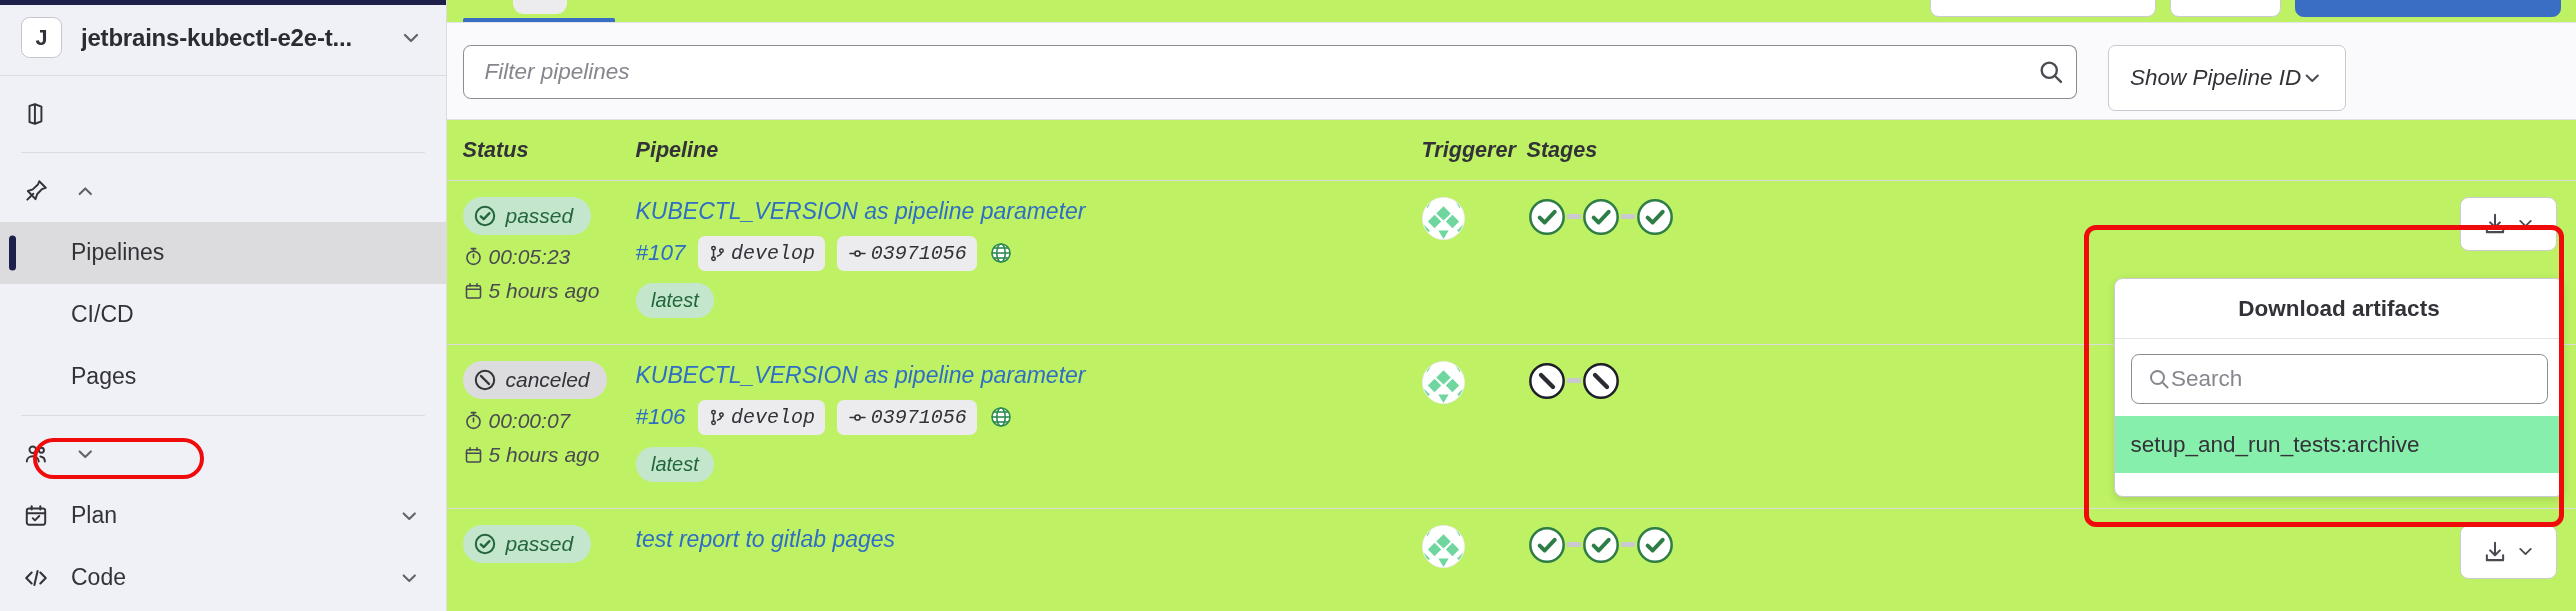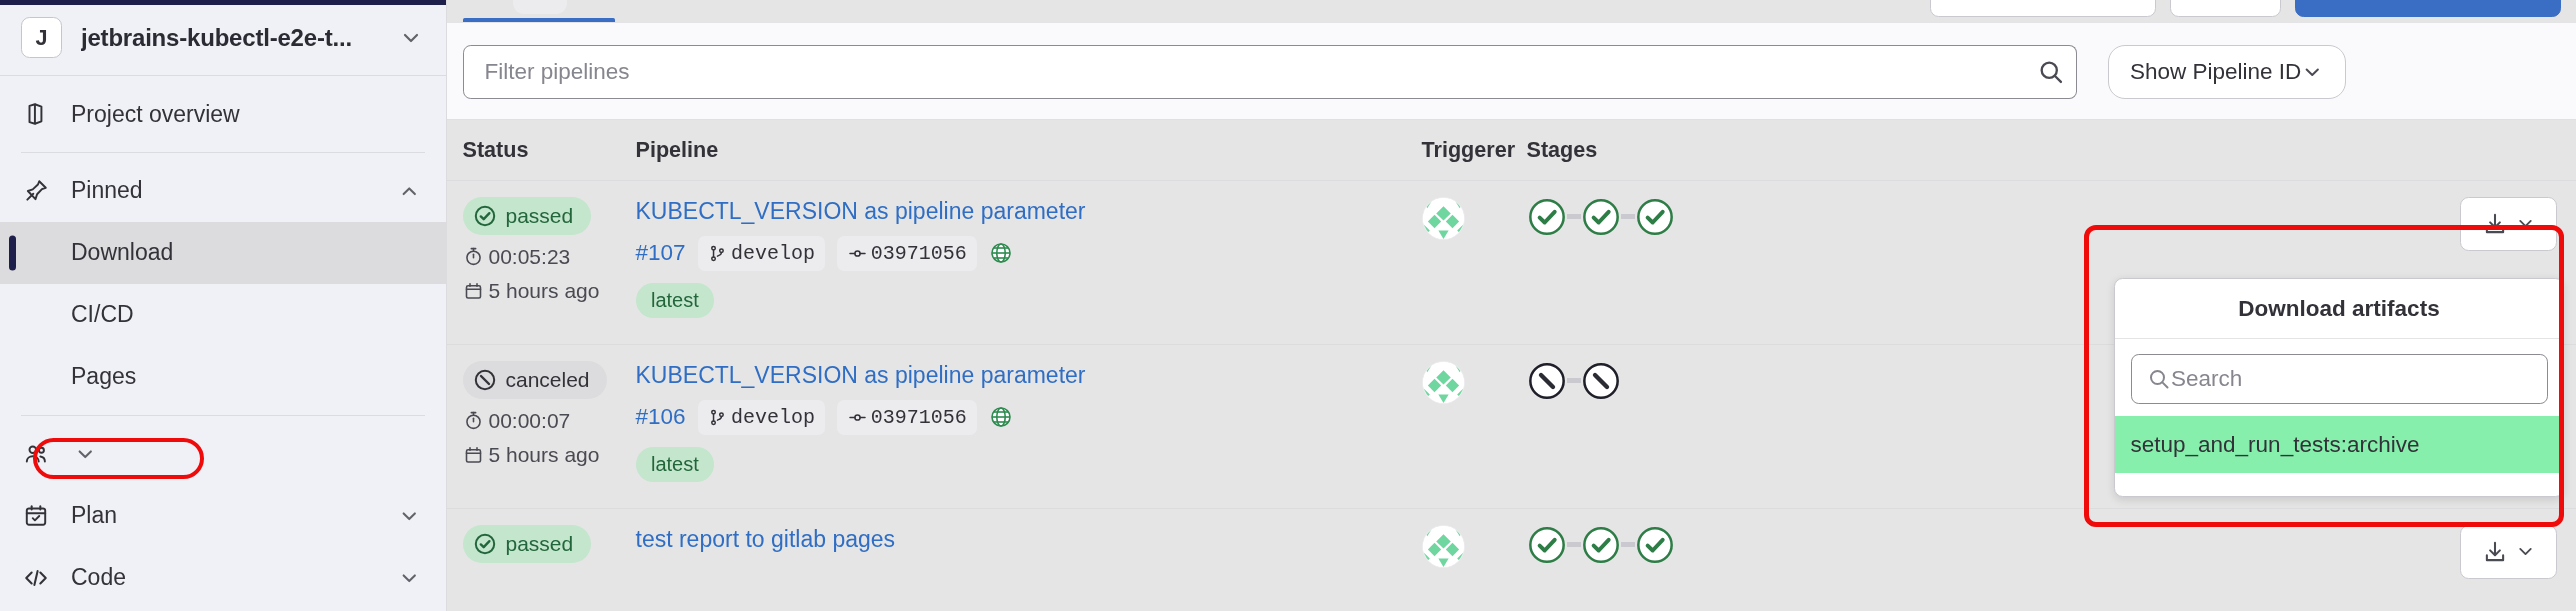--- a/index.html
+++ b/index.html
@@ -59,21 +59,21 @@
 
   
   .anno-oval {
     position: absolute; left: 33px; top: 438px;
     width: 171px; height: 41px;
     border: 4.3px solid #f00b0b; border-radius: 22.5px;
     pointer-events: none; z-index: 40;
   }
 
   
-  .main { flex: 1 1 auto; position: relative; background: #e5e5e5; overflow: hidden; }
+  .main { flex: 1 1 auto; position: relative; background: #bef264; overflow: hidden; font-style: italic; }
 
   
   .top-cut { position: absolute; top: 0; left: 0; right: 0; height: 22.5px; }
   .tab-badge {
     position: absolute; left: 66px; top: -21px;
     width: 54px; height: 35px; background: #ececef; border-radius: 10.4px;
   }
   .tab-underline {
     position: absolute; left: 15.5px; top: 18px; width: 152px; height: 6px;
     background: #3a6ec4; border-radius: 1.7px;
@@ -101,22 +101,22 @@
     font-size: 22.5px; color: #86868e;
   }
   .filter-searchbtn {
     position: absolute; left: 1578px; top: 22.5px;
     width: 52px; height: 54px;
     border: 0.9px solid #8b8b91; border-left: none; border-radius: 0 7.8px 7.8px 0;
     background: #fff; display: flex; align-items: center; justify-content: center;
   }
   .show-id-btn {
     position: absolute; left: 1661px; top: 22.5px;
-    height: 54px; padding: 0 21px;
-    border: 0.9px solid #c9c9cf; border-radius: 17px; background: #fff;
+    height: 66px; padding: 0 21px;
+    border: 0.9px solid #c9c9cf; border-radius: 7px; background: #fff;
     display: flex; align-items: center; gap: 0;
     font-size: 22.5px; color: #333238;
   }
 
   
   .tbl { position: absolute; top: 120px; left: 0; right: 0; }
   .thead {
     display: flex; align-items: center; height: 60px;
     padding: 0 15.5px; font-size: 21.6px; font-weight: 700; color: #333238;
   }
@@ -230,42 +230,40 @@
 
     <div class="nav-section">
 
       <div class="nav-item">
         <span class="ic">
           <svg width="26" height="26" viewBox="0 0 24 24" fill="none" stroke="#333238" stroke-width="1.8" stroke-linejoin="round">
               <path d="M6 4.5l5-1.5v18l-5-1.5z"></path>
               <path d="M11 3l6 2.2v13.6L11 21"></path>
             </svg>
         </span>
-        <span class="nav-label">Project overview</span>
       </div>
 
       <div class="nav-divider"></div>
 
       <div class="nav-item">
         <span class="ic">
           <svg width="26" height="26" viewBox="0 0 24 24" fill="none" stroke="#333238" stroke-width="1.8" stroke-linecap="round" stroke-linejoin="round">
               <path d="M15 3l6 6-3.5 1.2L13 15l-1.5 4.5L4.5 12 9 10.5l4.8-4.5z"></path>
               <line x1="9.5" y1="14.5" x2="4" y2="20"></line>
             </svg>
         </span>
-        <span class="nav-label">Pinned</span>
         <span class="chev">
           <svg width="22.5" height="22.5" viewBox="0 0 24 24" fill="none" stroke="#626269" stroke-width="2.2" stroke-linecap="round" stroke-linejoin="round">
               <polyline points="6 15 12 9 18 15"></polyline>
             </svg>
         </span>
       </div>
 
       <div class="nav-item sub active">
-        <span class="nav-label">Download</span>
+        <span class="nav-label">Pipelines</span>
       </div>
 
       <div class="nav-item sub">
         <span class="nav-label">CI/CD</span>
       </div>
 
       <div class="nav-item sub">
         <span class="nav-label">Pages</span>
       </div>
 

